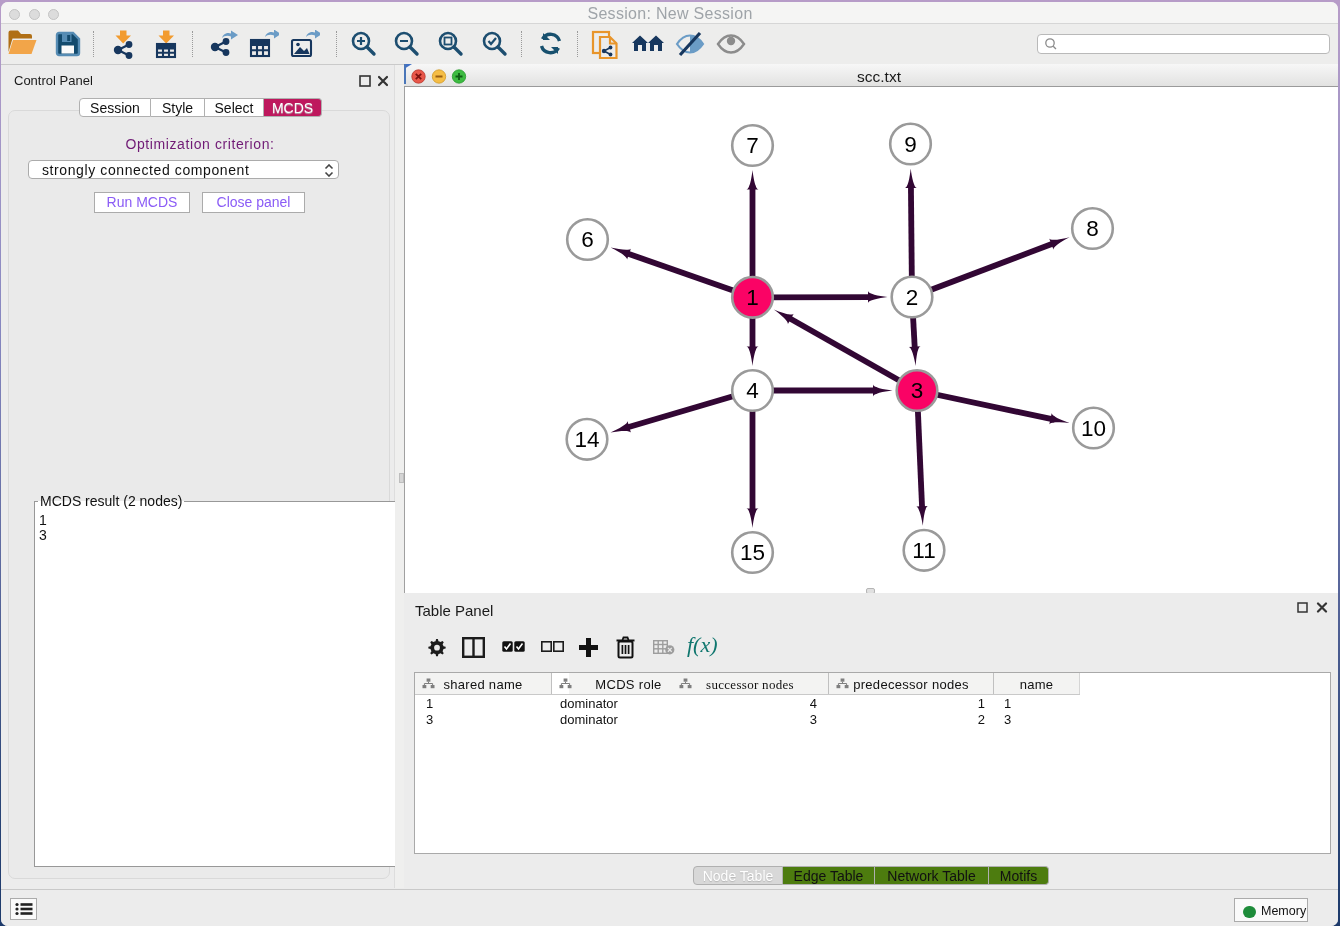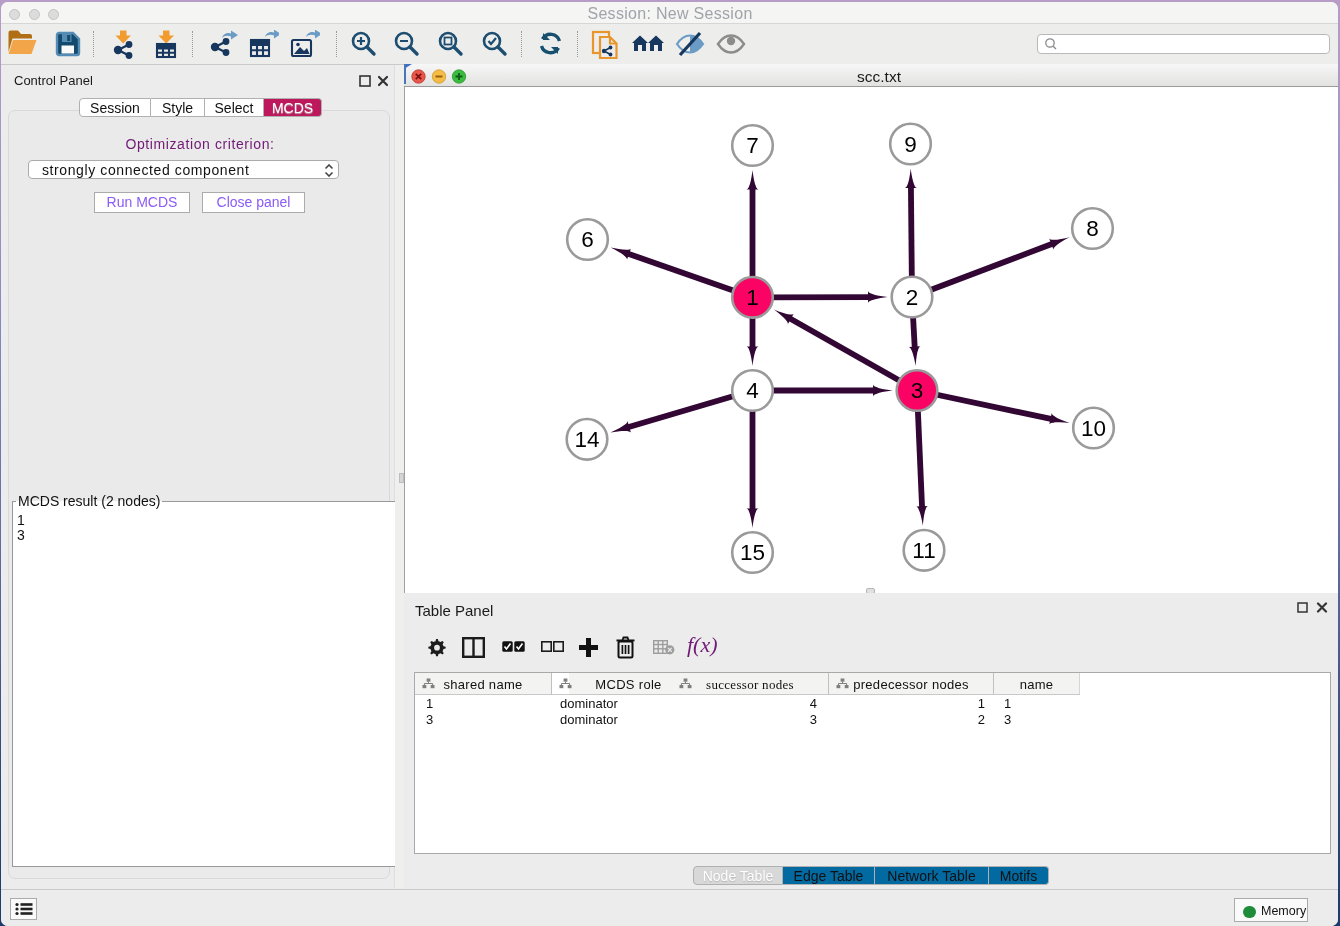--- a/index.html
+++ b/index.html
@@ -24,21 +24,21 @@
   #cp-title{position:absolute;left:14px;top:8px;font-size:13px;color:#1a1a1a;}
   .tab{position:absolute;top:33px;height:19px;box-sizing:border-box;background:#fff;border:1px solid #b0b0b0;
        font-size:14px;color:#111;text-align:center;line-height:18px;}
   .tabsel{background:#be185d;color:#fff;text-shadow:0 1px 1px #b5b5b5;}
   #cp-panel{position:absolute;left:8px;top:45px;width:380px;height:767px;background:#eaeaea;border:1px solid #d9d9d9;border-radius:7px;}
   #opt-label{position:absolute;left:3px;top:71px;width:394px;text-align:center;font-size:14px;letter-spacing:0.6px;color:#701a75;}
   #dd{position:absolute;left:28px;top:95px;width:311px;height:19px;background:#fff;border:1px solid #ababab;border-radius:4px;box-sizing:border-box;}
   #dd span{position:absolute;left:13px;top:0.5px;font-size:14px;letter-spacing:0.6px;color:#111;}
   .btn{position:absolute;top:127px;height:21px;background:#fff;border:1px solid #ababab;border-radius:0;box-sizing:border-box;
        font-size:14px;color:#8b5cf6;text-align:center;line-height:19px;}
-  #fieldset{position:absolute;left:12px;top:429px;width:410px;height:373px;background:#fff;border:1px solid #989898;
+  #fieldset{position:absolute;left:34px;top:429px;width:410px;height:373px;background:#fff;border:1px solid #989898;
              margin:0;padding:0;box-sizing:border-box;}
   #fs-legend{font-size:14px;color:#111;padding:0 2px;margin-left:3px;line-height:14px;}
   #fs-scroll{position:absolute;right:1px;top:7px;width:15px;height:358px;background:#f4f4f4;border-left:1px solid #e0e0e0;}
   #fs-text{position:absolute;left:4px;top:5px;font-size:14px;color:#111;line-height:15.2px;}
   
   #vsplit{left:395px;top:65px;width:9px;height:823px;background:#efefee;}
   #vknob{position:absolute;left:399px;top:473px;width:5px;height:10px;background:#d5d5d5;border:1px solid #bdbdbd;box-sizing:border-box;}
   
   #scc{left:404px;top:64px;width:934px;height:529px;}
   #scc-tb{position:absolute;left:0;top:0;width:934px;height:23px;
@@ -47,21 +47,21 @@
   #canvas{position:absolute;left:0;top:23px;width:934px;height:506px;background:#fff;border-left:1px solid #a0a0a0;box-sizing:border-box;}
   #hknob{position:absolute;left:866px;top:588px;width:9px;height:6px;background:#e0e0e0;border:1px solid #b5b5b5;border-radius:2px;box-sizing:border-box;}
   
   #tp{left:404px;top:593px;width:936px;height:295px;background:#ececec;}
   #tp-title{position:absolute;left:11px;top:9px;font-size:15px;color:#1a1a1a;}
   #tp-toolbar{position:absolute;left:0;top:37px;width:936px;height:36px;}
   #tbl{position:absolute;left:10px;top:79px;width:917px;height:182px;background:#fff;border:1px solid #a9a9a9;box-sizing:border-box;}
   .th{position:absolute;top:0;height:21px;border-right:1px solid #c0c0c0;background:#f3f3f2;box-sizing:border-box;
       font-size:13px;letter-spacing:0.3px;color:#111;text-align:center;line-height:23px;}
   .td{position:absolute;font-size:13px;color:#111;height:16px;line-height:16px;}
-  .btab{position:absolute;top:273px;height:19px;box-sizing:border-box;background:#0369a1;border:1px solid #b0b0b0;
+  .btab{position:absolute;top:273px;height:19px;box-sizing:border-box;background:#4d7c0f;border:1px solid #b0b0b0;
         font-size:14px;color:#111;text-align:center;line-height:18px;}
   .btabsel{background:#d8d8d8;color:#fff;text-shadow:0 1px 1px #b5b5b5;}
   
   #status{left:0;top:889px;width:1340px;height:37px;background:#ececec;border-top:1px solid #c9c9c9;}
   #sbtn-l{position:absolute;left:10px;top:8px;width:27px;height:22px;background:#fafafa;border:1px solid #ababab;box-sizing:border-box;}
   #sbtn-r{position:absolute;left:1234px;top:8px;width:74px;height:24px;background:#fafafa;border:1px solid #ababab;box-sizing:border-box;font-size:12px;color:#111;padding-left:21px;}
 </style>
 </head>
 <body>
 <div id="win">
@@ -382,21 +382,21 @@
           <rect x="0.7" y="0.7" width="13.6" height="12.6"></rect>
           <line x1="0.7" y1="4.5" x2="14.3" y2="4.5"></line>
               <line x1="0.7" y1="8.8" x2="14.3" y2="8.8"></line>
           <line x1="5.2" y1="0.7" x2="5.2" y2="13.3"></line>
               <line x1="9.8" y1="0.7" x2="9.8" y2="13.3"></line>
         </g>
         <circle cx="16.8" cy="9.8" r="4.6" fill="#9d9d9d"></circle>
         <path d="M14.9 7.9 L18.7 11.7 M18.7 7.9 L14.9 11.7" stroke="#e9e9e9" stroke-width="1.3"></path>
       </svg>
 
-      <div style="position:absolute;left:283px;top:2px;font-family:'Liberation Serif',serif;font-style:italic;font-size:22px;color:#701a75;">f(x)</div>
+      <div style="position:absolute;left:283px;top:2px;font-family:'Liberation Serif',serif;font-style:italic;font-size:22px;color:#0f766e;">f(x)</div>
     </div>
     <div id="tbl">
 
       <div class="th" style="left:0;width:137px;">shared name</div>
       <div class="th" style="left:154px;width:120px;">MCDS role</div>
       <div class="th" style="left:257px;width:157px;font-family:Liberation Serif, serif;">successor nodes</div>
       <div class="th" style="left:414px;width:165px;">predecessor nodes</div>
       <div class="th" style="left:579px;width:86px;border-right:1px solid #d5d5d5;">name</div>
       <div style="position:absolute;left:0;top:21px;width:665px;height:1px;background:#c9c9c9;"></div>
 

